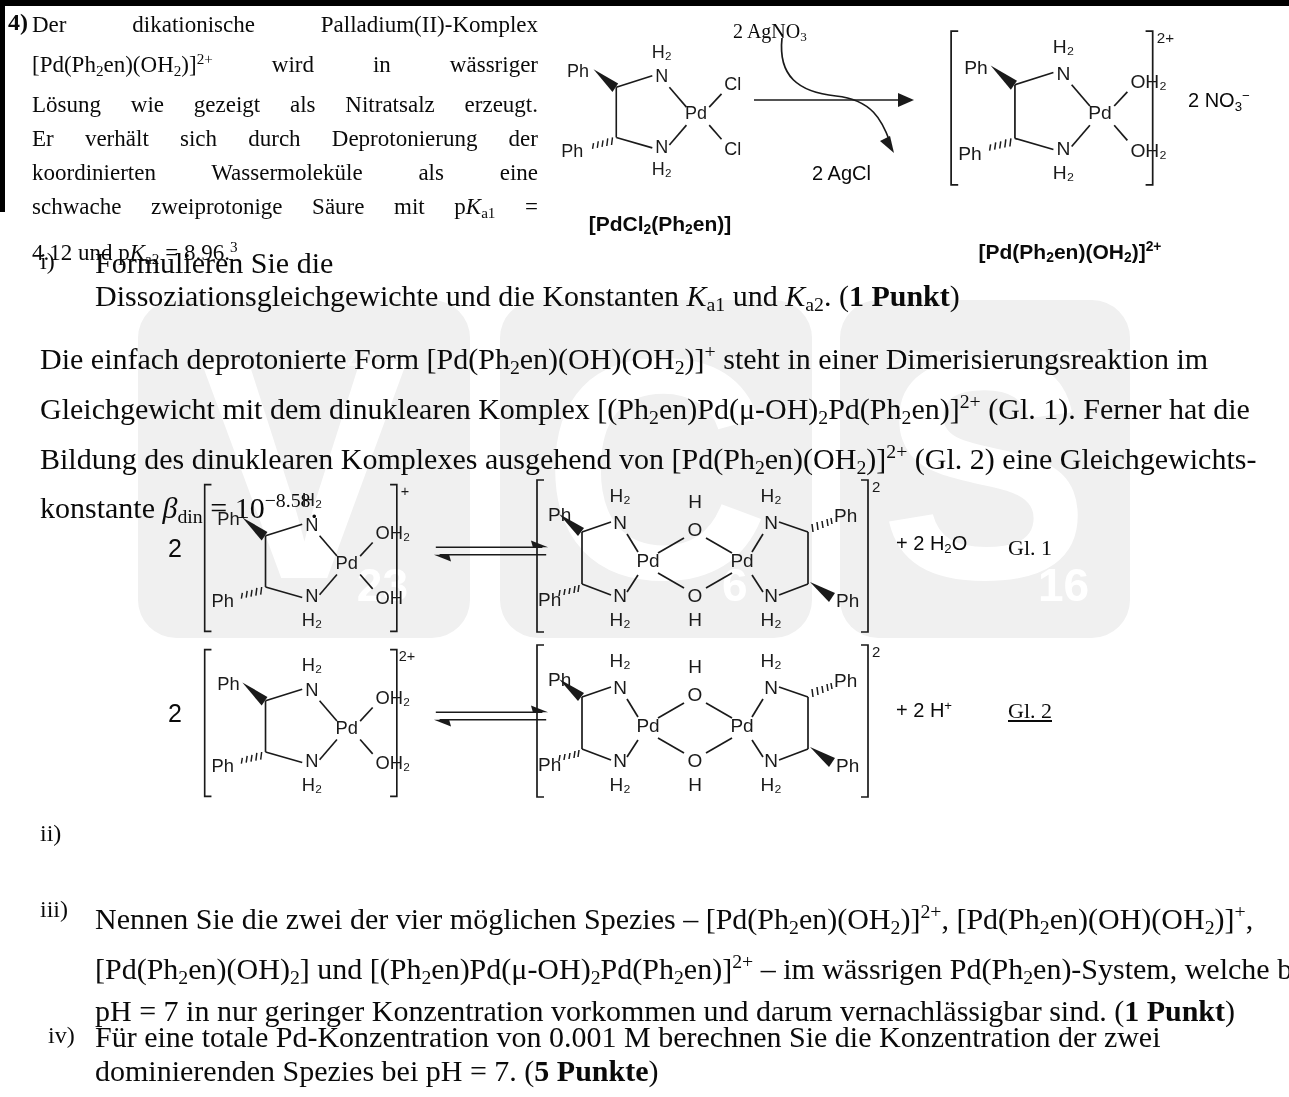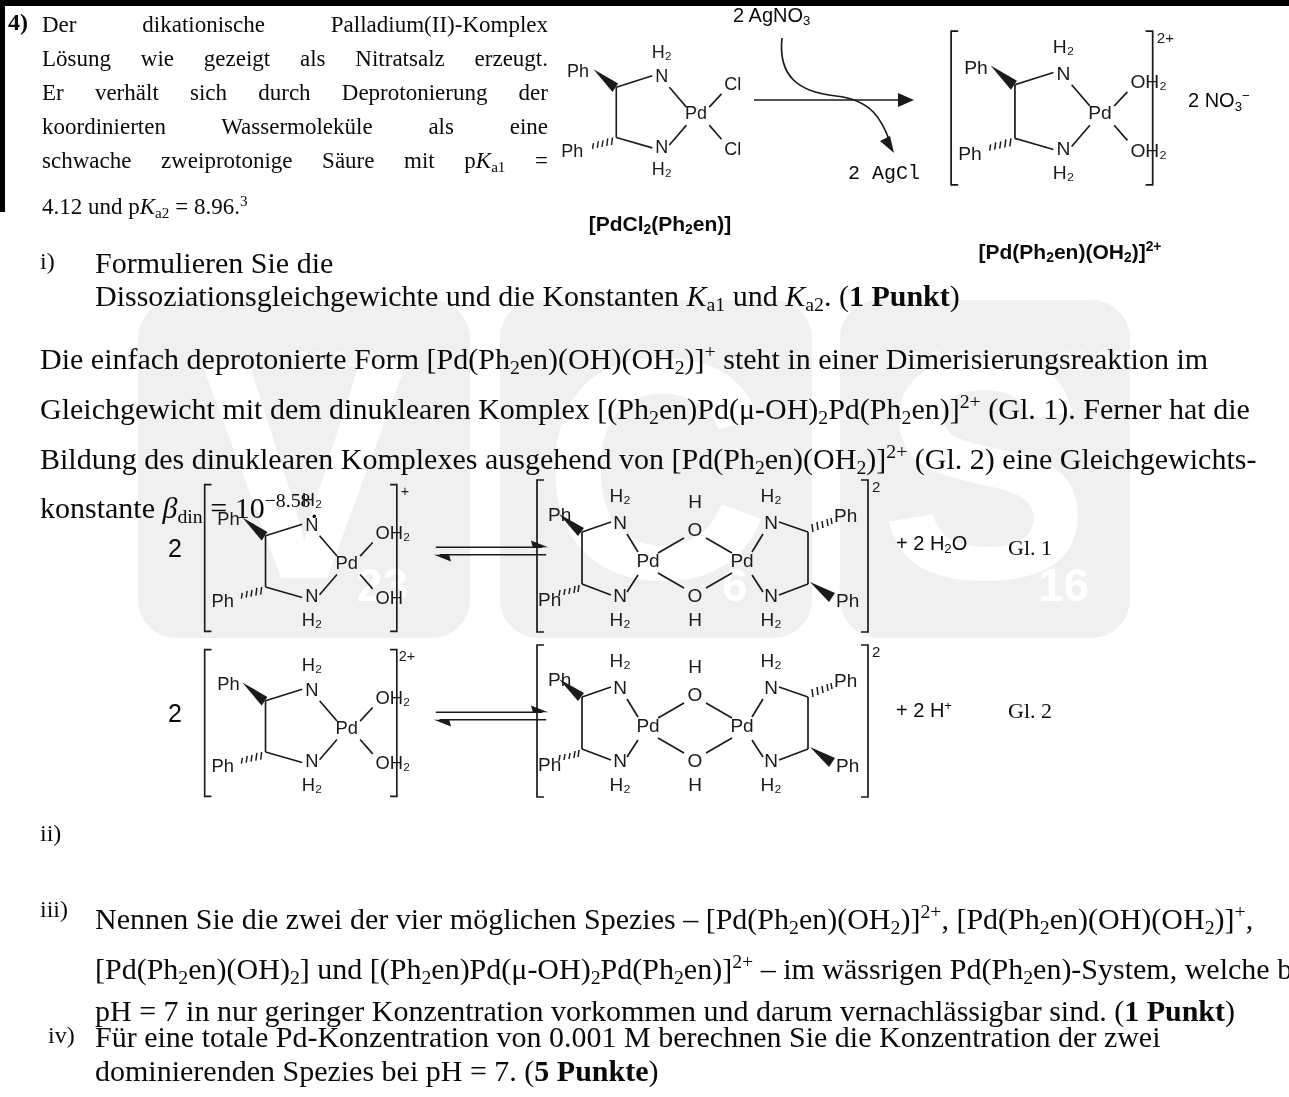--- a/index.html
+++ b/index.html
@@ -50,22 +50,23 @@
   </div>
   <div class="wm-col" style="left:840px;top:300px;width:290px;height:338px;">
     <div class="wm-letter">S</div>
     <div class="wm-top-num" style="left:52px;top:46px;">42.011</div>
     <div class="wm-top-num" style="left:218px;top:46px;">92.065</div>
     <div class="wm-num" style="left:198px;bottom:26px;">16</div>
   </div>
 
   <div class="layer" style="left:8px;top:8px;width:540px;">
     <div class="abs qnum" style="left:0;top:1px;font-weight:bold;">4)</div>
-    <div style="margin-left:34px;width:506px;">
+    <div style="margin-left:24px;width:506px;">
       <div class="serif just">Der dikationische Palladium(II)-Komplex</div>
+      <div class="serif just">[Pd(Ph<sub>2</sub>en)(OH<sub>2</sub>)]<sup>2+</sup> wird in wässriger</div>
       <div class="serif just">Lösung wie gezeigt als Nitratsalz erzeugt.</div>
       <div class="serif just">Er verhält sich durch Deprotonierung der</div>
       <div class="serif just">koordinierten Wassermoleküle als eine</div>
       <div class="serif just">schwache zweiprotonige Säure mit p<i>K</i><sub>a1</sub> =</div>
       <div class="serif">4.12 und p<i>K</i><sub>a2</sub> = 8.96.<sup>3</sup></div>
     </div>
   </div>
 
   <svg class="layer" style="left:548px;top:28px;" width="220" height="162" viewBox="0 0 232 160">
     <g>
@@ -90,28 +91,28 @@
     <text x="120" y="52" text-anchor="middle">N</text>
     <text x="156" y="91" text-anchor="middle">Pd</text>
     <text x="186" y="60">Cl</text>
     <text x="186" y="128">Cl</text>
     <text x="120" y="126" text-anchor="middle">N</text>
     <text x="120" y="150" text-anchor="middle">H₂</text>
     <text x="14" y="131">Ph</text>
   </svg>
   <div class="layer struct-label" style="left:560px;top:212px;width:200px;">[PdCl<sub>2</sub>(Ph<sub>2</sub>en)]</div>
 
-  <div class="layer small-sans" style="left:733px;top:4px;">2 AgNO<sub>3</sub></div>
+  <div class="layer small-sans" style="left:733px;top:20px;font-family:Liberation Serif, serif;">2 AgNO<sub>3</sub></div>
   <svg class="layer" style="left:752px;top:36px;" width="168" height="130" viewBox="0 0 168 130">
     <line x1="2" y1="64" x2="152" y2="64"></line>
     <polygon points="162,64 146,57 146,71"></polygon>
     <path d="M30,2 C26,40 46,56 84,60 C120,64 130,84 138,106"></path>
     <polygon points="142,117 128,105 138,100"></polygon>
   </svg>
-  <div class="layer small-sans" style="left:848px;top:162px;font-family:Liberation Mono, monospace;">2 AgCl</div>
+  <div class="layer small-sans" style="left:812px;top:162px;">2 AgCl</div>
 
   <svg class="layer" style="left:942px;top:26px;" width="235" height="164" viewBox="0 0 232 160">
     <g>
       <path d="M16,4 H9 V156 H16"></path>
       <path d="M201,4 h7 V156 h-7"></path>
     </g>
     <text class="chg" x="212" y="16">2+</text>
     <g>
       <polygon points="48,38 74,53 68,62"></polygon>
       <line x1="72" y1="57" x2="72" y2="110"></line>
@@ -346,21 +347,21 @@
     <text x="243" y="53" text-anchor="middle">N</text>
     <text x="92" y="126" text-anchor="middle">N</text>
     <text x="92" y="150" text-anchor="middle">H₂</text>
     <text x="10" y="130">Ph</text>
     <text x="243" y="126" text-anchor="middle">N</text>
     <text x="243" y="150" text-anchor="middle">H₂</text>
     <text x="306" y="46">Ph</text>
     <text x="308" y="131">Ph</text>
   </svg>
   <div class="layer small-sans" style="left:896px;top:698px;">+ 2 H<sup>+</sup></div>
-  <div class="layer eq-label" style="left:1008px;top:698px;">Gl. 2</div>
+  <div class="layer eq-label" style="left:1008px;top:698px;text-decoration:underline;">Gl. 2</div>
 
   <div class="layer qnum" style="left:40px;top:812px;margin-top:8px;">ii)</div>
 
   <div class="layer qnum" style="left:40px;top:896px;">iii)</div>
   <div class="layer" style="left:95px;top:894px;">
     <div class="qline">Nennen Sie die zwei der vier möglichen Spezies – [Pd(Ph<sub>2</sub>en)(OH<sub>2</sub>)]<sup>2+</sup>, [Pd(Ph<sub>2</sub>en)(OH)(OH<sub>2</sub>)]<sup>+</sup>,</div>
     <div class="qline">[Pd(Ph<sub>2</sub>en)(OH)<sub>2</sub>] und [(Ph<sub>2</sub>en)Pd(μ-OH)<sub>2</sub>Pd(Ph<sub>2</sub>en)]<sup>2+</sup> – im wässrigen Pd(Ph<sub>2</sub>en)-System, welche bei</div>
     <div class="qline">pH = 7 in nur geringer Konzentration vorkommen und darum vernachlässigbar sind. (<b>1 Punkt</b>)</div>
   </div>
 

